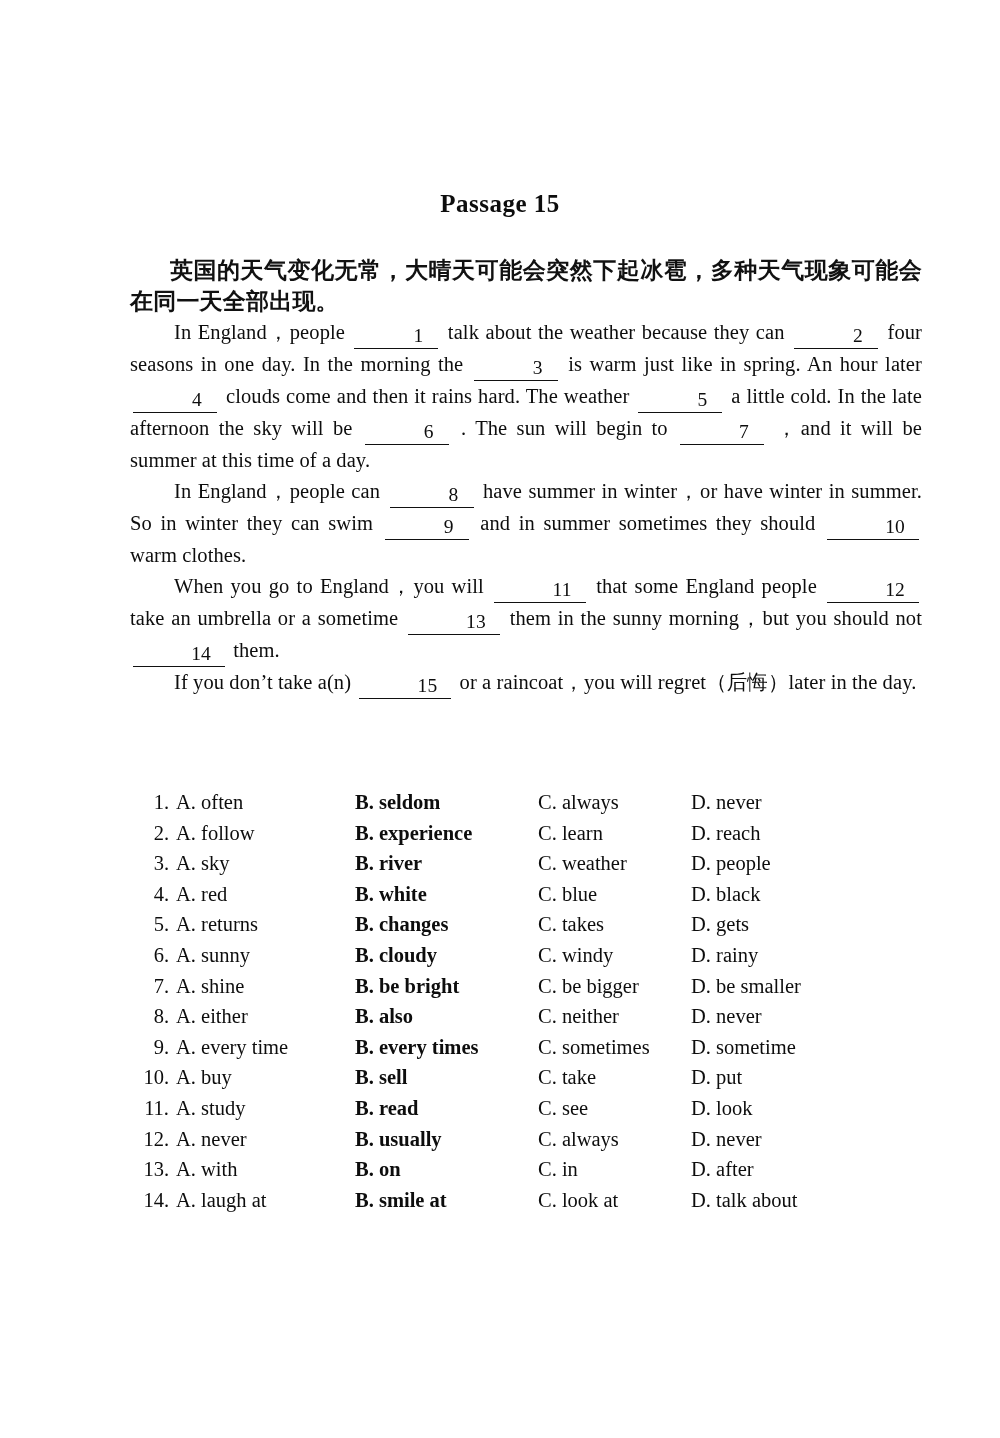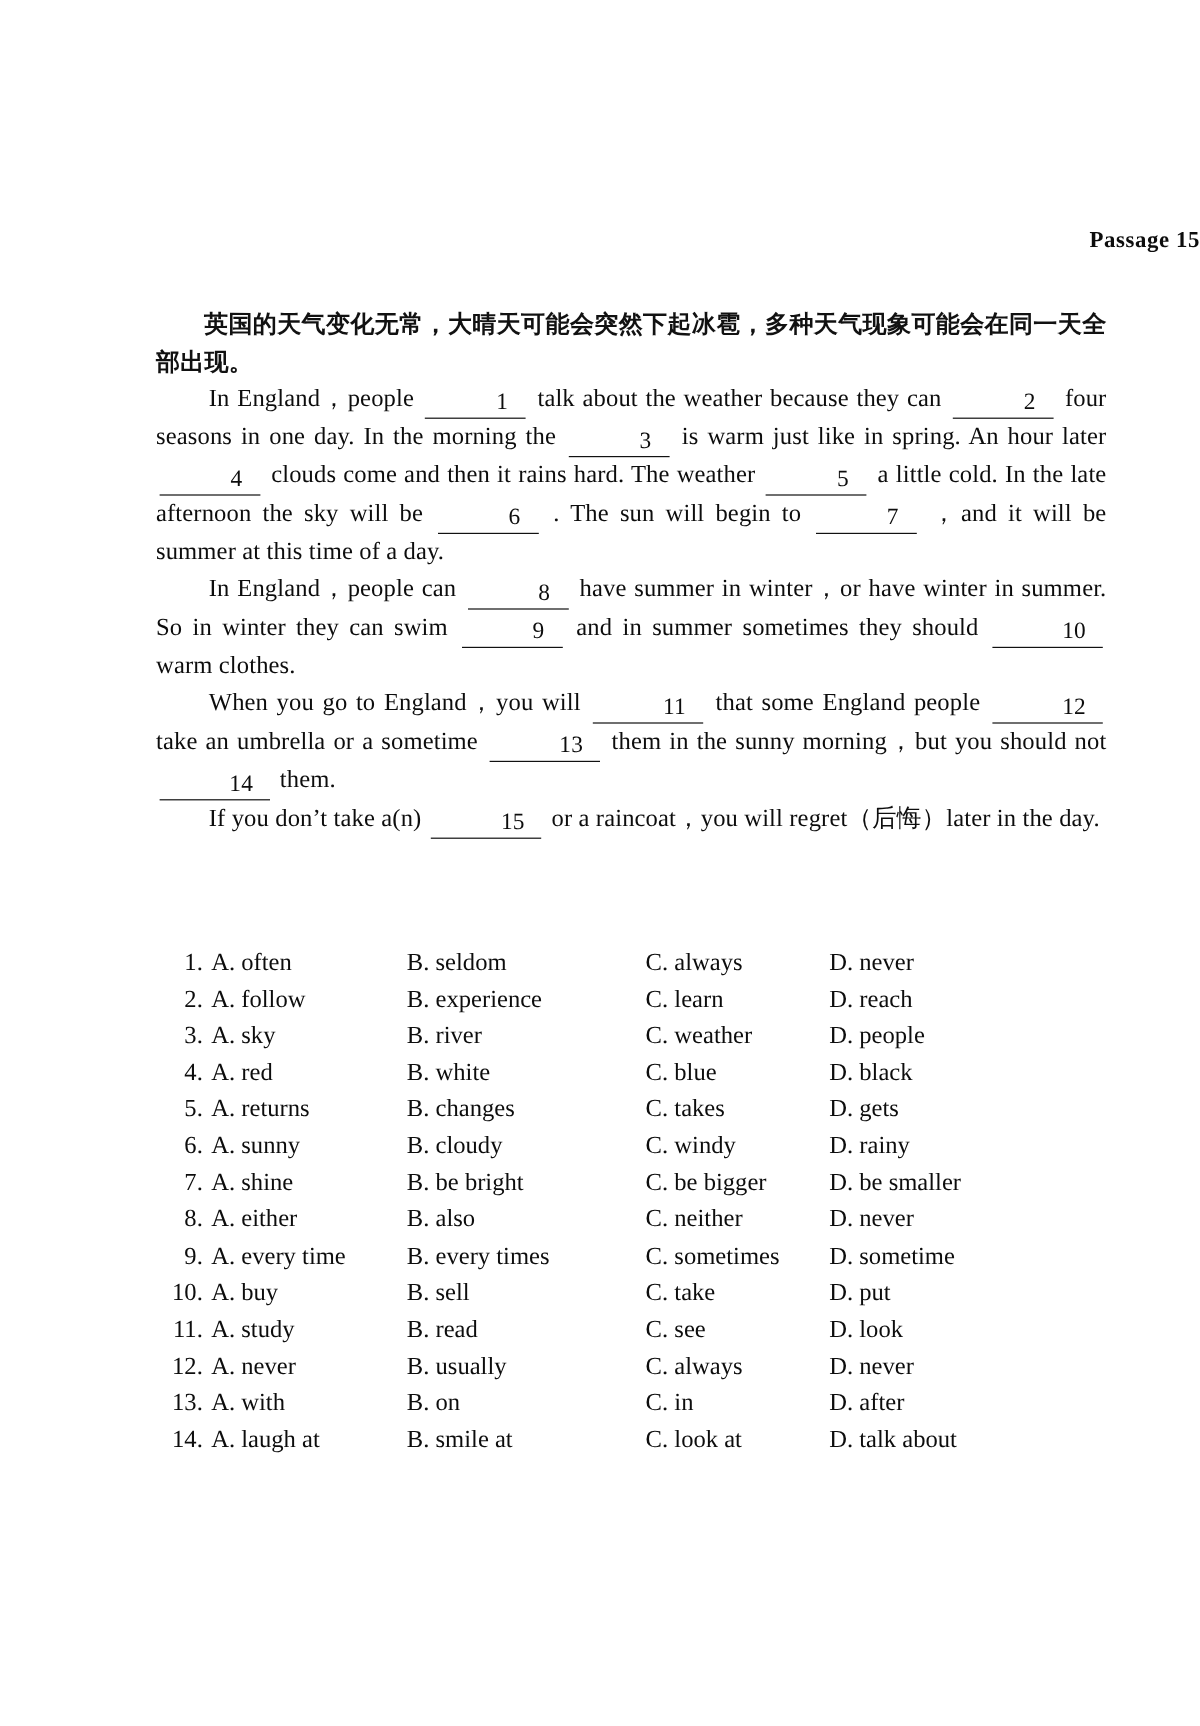--- a/index.html
+++ b/index.html
@@ -21,36 +21,36 @@
     left: 0; top: 0;
     width: 1000px;
     height: 1438px;
   }
 
   .title {
     position: absolute;
     left: 0;
     top: 190px;
     width: 1000px;
-    text-align: right;
-    font-size: 19px;
+    text-align: center;
+    font-size: 25px;
     font-weight: bold;
     letter-spacing: 0.5px;
   }
 
   .body-col {
     position: absolute;
     left: 130px;
     top: 255px;
     width: 792px;
   }
 
   .cn-para {
     font-family: "DejaVu Sans", "Liberation Sans", sans-serif;
-    font-size: 20px;
+    font-size: 23px;
     line-height: 31px;
     text-align: justify;
     text-justify: inter-character;
     text-indent: 40px;
     font-weight: 600;
     letter-spacing: 0.2px;
     margin: 0 0 0 0;
     color: #111;
   }
 
@@ -92,21 +92,21 @@
     font-size: 20.5px;
     white-space: nowrap;
   }
   .opt-num {
     position: absolute;
     left: 0;
     width: 38px;
     text-align: right;
   }
   .opt-a { position: absolute; left: 45px; text-align: right; }
-  .opt-b { position: absolute; left: 208px; }
+  .opt-b { position: absolute; left: 224px; font-weight: bold; }
   .opt-c { position: absolute; left: 407px; }
   .opt-d { position: absolute; left: 560px; }
 </style>
 </head>
 <body>
 
 <div class="page">
 
   <div class="title">Passage 15</div>
 

